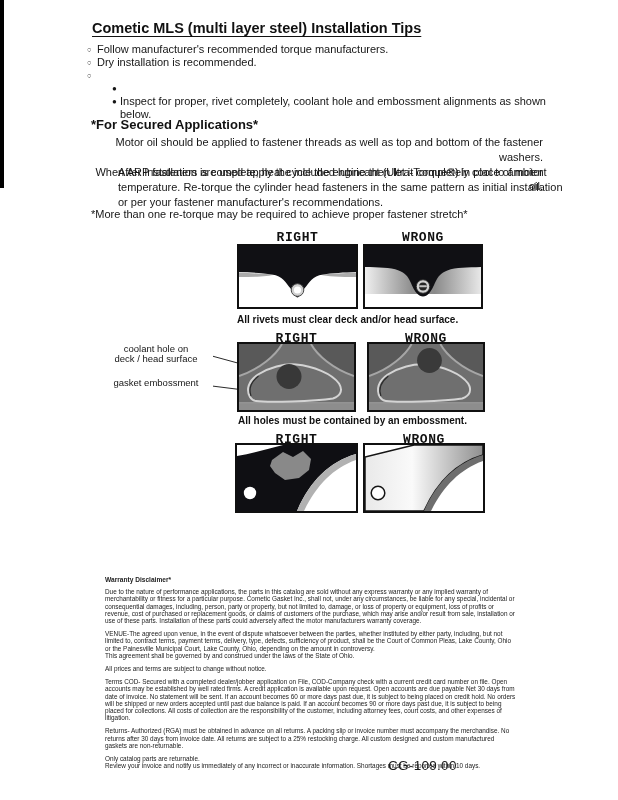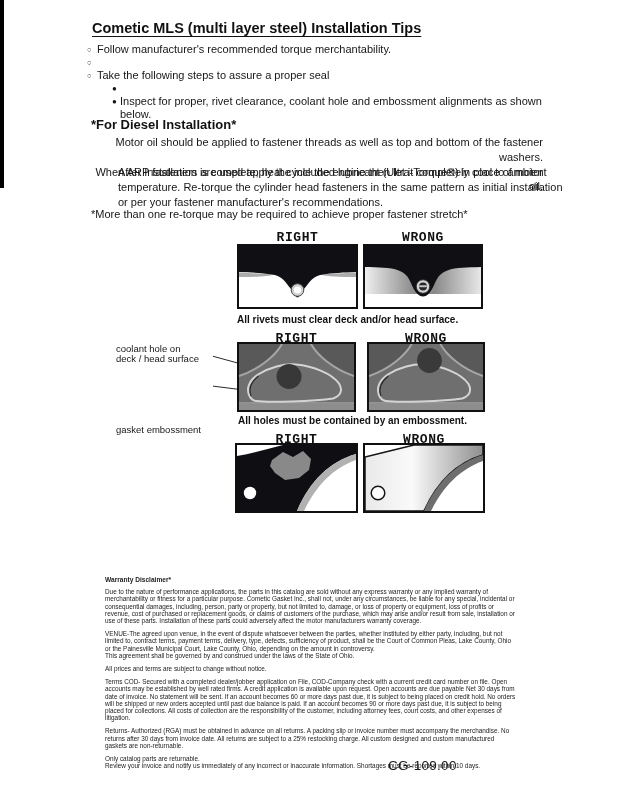--- a/index.html
+++ b/index.html
@@ -21,58 +21,58 @@
   .tip-row.sub .marker { width:8px; flex-basis:8px; font-size:8px; }
   #diesel-heading { left:91px; top:117px; font-size:13px; font-weight:bold; color:#111; }
   .body-para { left:91px; width:452px; font-size:11px; line-height:14.8px; white-space:pre-line; color:#161616; }
   #diesel-para-1 { top:135px;text-align:right; }
   #diesel-para-2 { top:165px;margin-left:27px; }
   #retorque-note { top:207px; }
   .rw-label { font-size:13px; font-weight:bold; letter-spacing:0.6px; text-align:center; color:#111;font-family:Liberation Mono, monospace; }
   .panel { border:2px solid #101010; background:#fff; }
   .panel svg { display:block; width:100%; height:100%; }
   .diagram-caption { font-size:10px; font-weight:bold; color:#111; line-height:11.5px; }
-  .annot { right:auto; left:116px; width:112px; text-align:left; font-size:9.5px; line-height:10px; color:#161616; }
+  .annot { right:auto; left:100px; width:112px; text-align:center; font-size:9.5px; line-height:10px; color:#161616; }
   #legal { left:105px; top:576px; width:412px; font-size:6.4px; line-height:7.2px; color:#222; }
   #legal .lp { margin-bottom:6px; }
   #legal .lp0 { margin-bottom:0; }
   #legal .lh { font-weight:bold; margin-bottom:5px; font-size:6.6px; }
   #page-code { left:388px; top:758px; font-size:13.5px; letter-spacing:0.3px; color:#1a1a1a; }
 </style>
 </head>
 <body>
 
 <div id="page">
 
   <div id="edge-artifact" class="abs"></div>
 
   <div id="title" class="abs">Cometic MLS (multi layer steel) Installation Tips</div>
 
   <div id="tips" class="abs">
     <div class="tip-row">
       <span class="marker">○</span>
-      <span>Follow manufacturer's recommended torque merchantability.</span>
+      <span>Follow manufacturer's recommended torque manufacturers.</span>
     </div>
     <div class="tip-row">
       <span class="marker">○</span>
+      <span>Dry installation is recommended.</span>
     </div>
     <div class="tip-row">
       <span class="marker">○</span>
-      <span>Take the following steps to assure a proper seal</span>
     </div>
     <div class="tip-row sub">
       <span class="marker">●</span>
     </div>
     <div class="tip-row sub">
       <span class="marker">●</span>
-      <span>Inspect for proper, rivet clearance, coolant hole and embossment alignments as shown below.</span>
-    </div>
-  </div>
-
-  <div id="diesel-heading" class="abs">*For Diesel Installation*</div>
+      <span>Inspect for proper, rivet completely, coolant hole and embossment alignments as shown below.</span>
+    </div>
+  </div>
+
+  <div id="diesel-heading" class="abs">*For Secured Applications*</div>
   <div id="diesel-para-1" class="abs body-para">Motor oil should be applied to fastener threads as well as top and bottom of the fastener washers.
 When ARP fasteners are used apply the included lubricant (Ultra-Torque®) in place of motor oil.</div>
   <div id="diesel-para-2" class="abs body-para">After Installation is complete, heat cycle the engine then let it completely cool to ambient
 temperature. Re-torque the cylinder head fasteners in the same pattern as initial installation
 or per your fastener manufacturer's recommendations.</div>
   <div id="retorque-note" class="abs body-para">*More than one re-torque may be required to achieve proper fastener stretch*</div>
 
   <div class="abs rw-label" style="left:237px;top:230px;width:121px;">RIGHT</div>
   <div class="abs rw-label" style="left:363px;top:230px;width:120px;">WRONG</div>
 
@@ -109,21 +109,21 @@
 
   <div class="abs diagram-caption" style="left:237px;top:314px;">All rivets must clear deck and/or head surface.</div>
 
   <div class="abs rw-label" style="left:237px;top:331px;width:119px;">RIGHT</div>
   <div class="abs rw-label" style="left:367px;top:331px;width:118px;">WRONG</div>
 
   <div class="abs annot" style="top:344px;">
     <div>coolant hole on</div>
     <div>deck / head surface</div>
   </div>
-  <div class="abs annot" style="top:378px;margin-top:47px;">gasket embossment</div>
+  <div class="abs annot" style="top:378px;">gasket embossment</div>
 
   <svg class="abs" style="left:213px;top:350px;" width="80" height="45">
     <line x1="-1" y1="6" x2="76" y2="27" stroke="#111" stroke-width="0.9"></line>
     <line x1="-1" y1="36" x2="47" y2="42" stroke="#111" stroke-width="0.9"></line>
   </svg>
 
   <div class="abs panel" style="left:237px;top:342px;width:119px;height:70px;">
     <svg viewBox="0 0 115 66" preserveAspectRatio="none">
       <rect x="0" y="0" width="115" height="66" fill="#6f6f6f"></rect>
       <path d="M0 0 L43 0 C37 11 21 25 0 32 Z" fill="#595959"></path>

